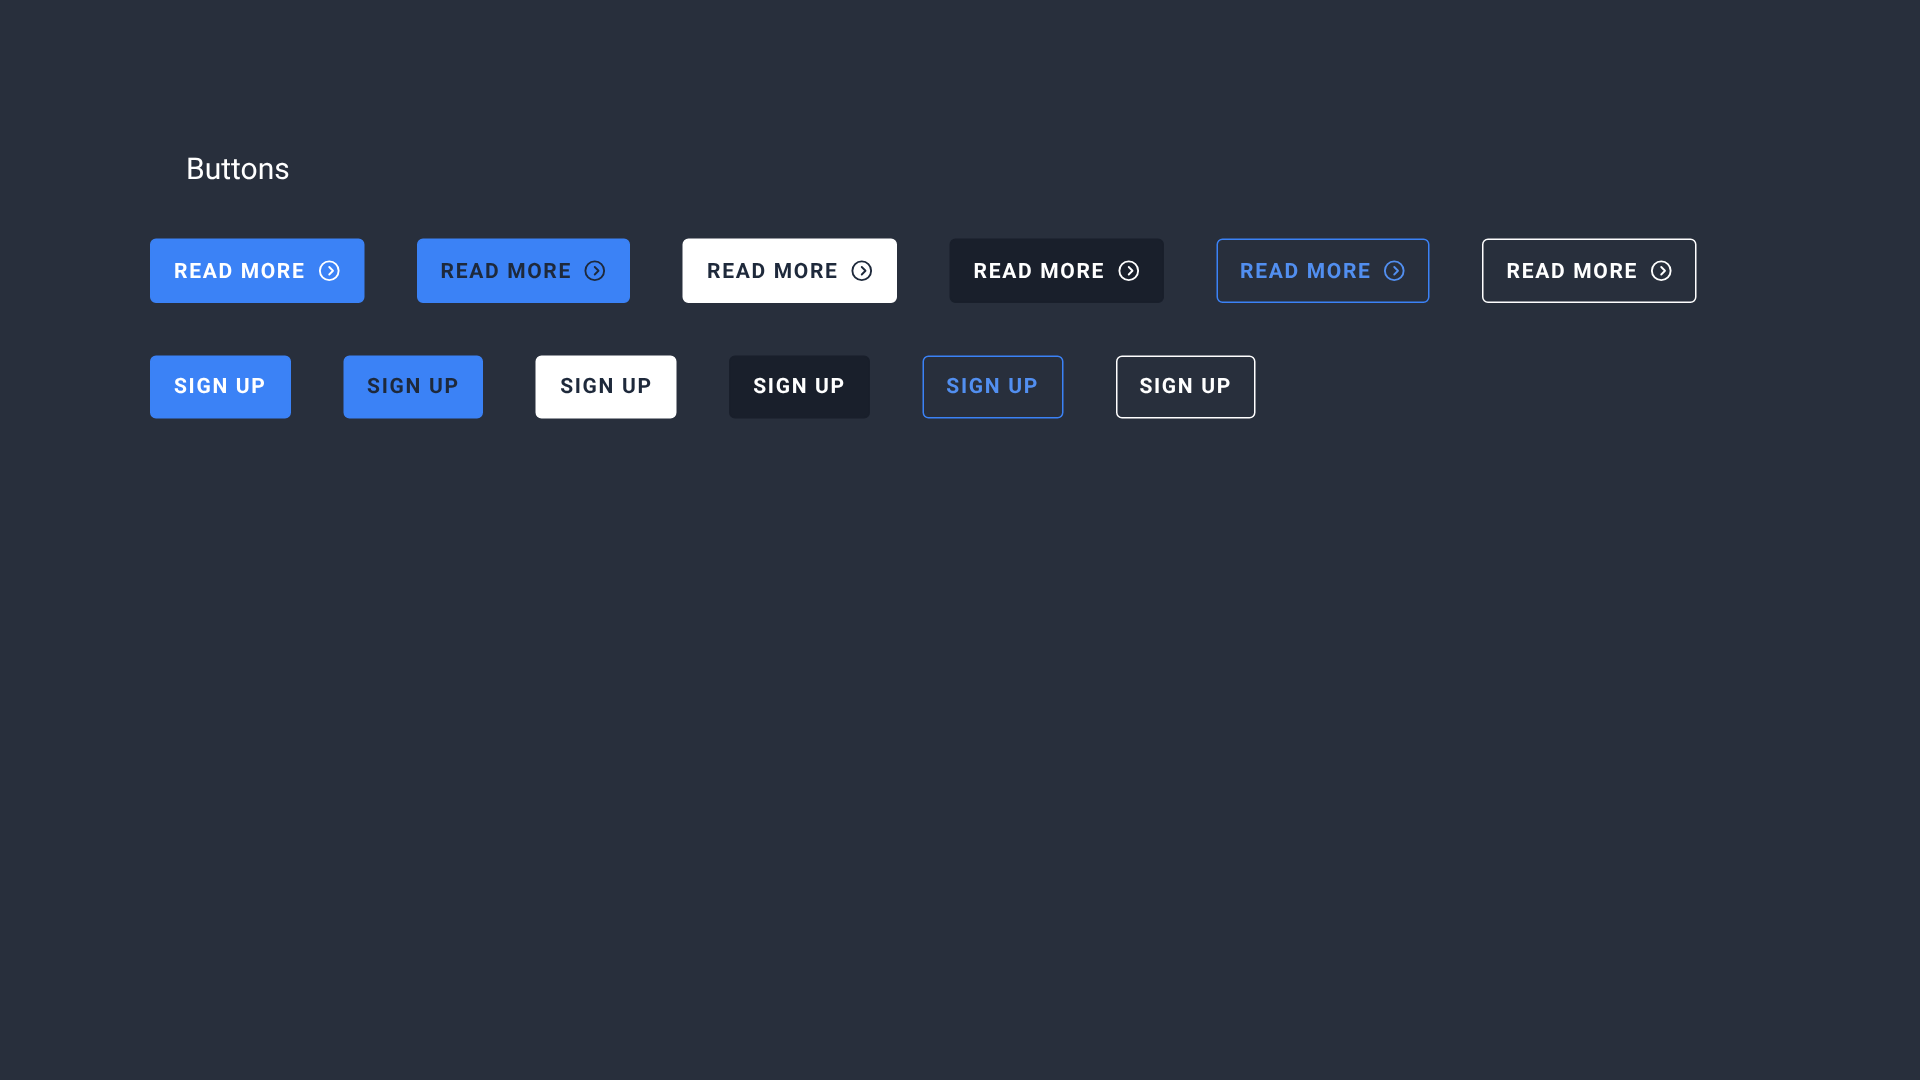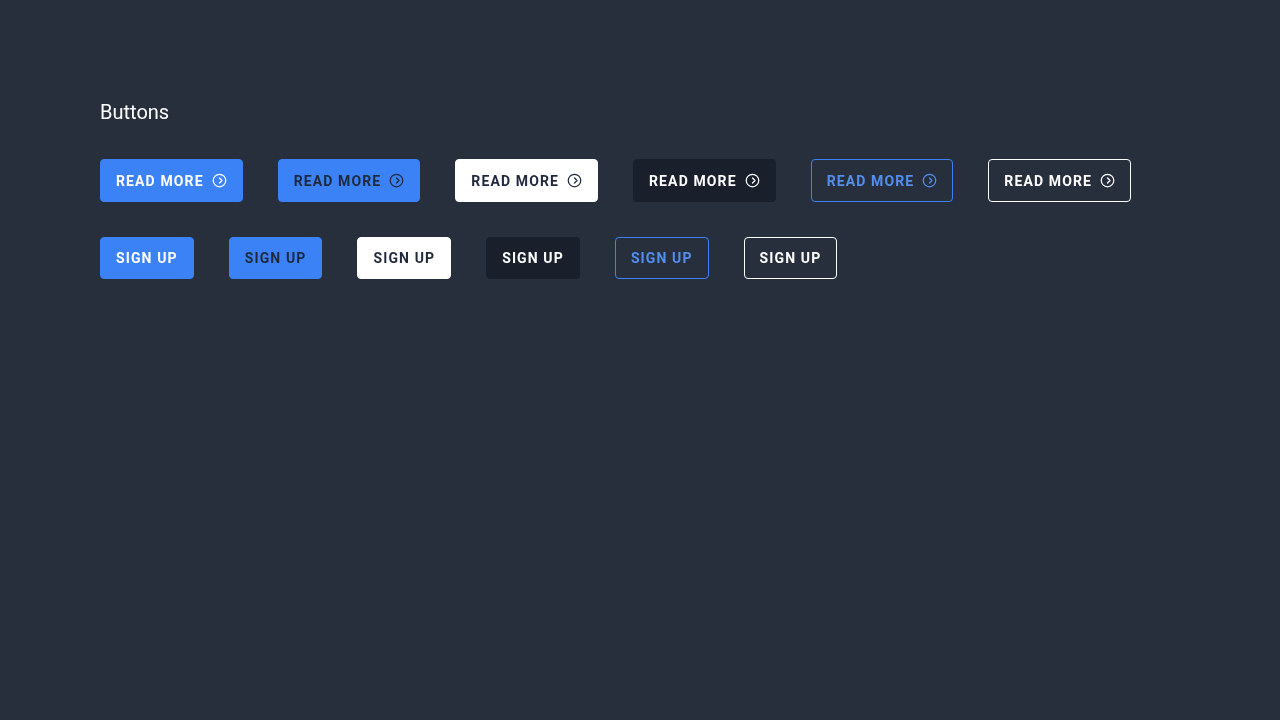--- a/index.html
+++ b/index.html
@@ -15,20 +15,21 @@
       font-family: -apple-system, BlinkMacSystemFont, "Segoe UI", Roboto, "Helvetica Neue", Arial, sans-serif;
       padding: 100px;
       overflow: hidden;
     }
 
     .section-title {
       color: #ffffff;
       font-size: 20px;
       font-weight: 400;
       margin-bottom: 35px;
+      margin-left: 24px;
     }
 
     .button-row {
       display: flex;
       flex-wrap: wrap;
       gap: 35px;
       margin-bottom: 35px;
     }
 
     .btn {

